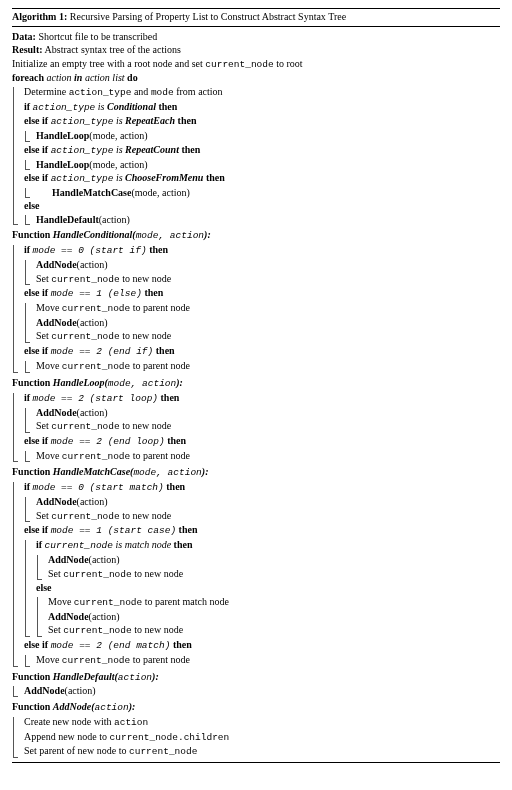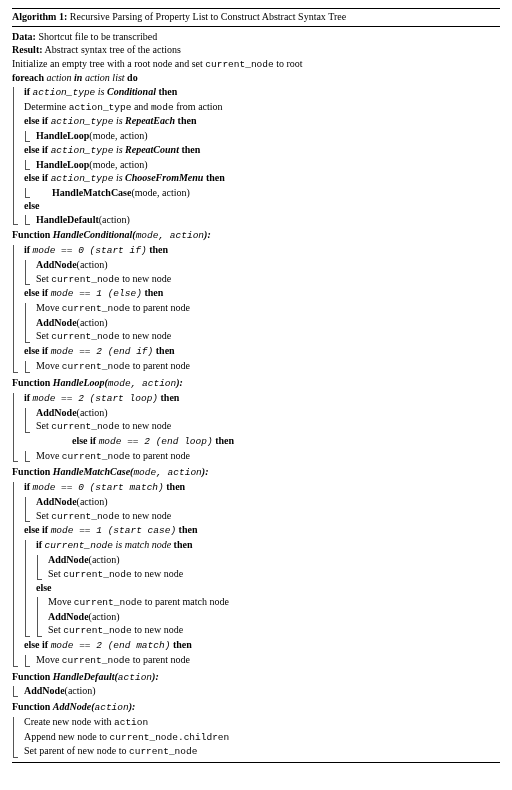--- a/index.html
+++ b/index.html
@@ -64,28 +64,28 @@
 
 <div class="ln">
   <span class="b">foreach </span><span class="i">action </span><span class="bi">in </span><span class="i">action list </span><span class="b">do</span>
 </div>
 <div class="block">
   <div class="bracket-cell">
       <div class="bracket"></div>
     </div>
   <div class="body">
     <div class="ln" style="padding-left:6px;">
+      <span>Determine </span><span class="tt">action_type</span><span> and </span><span class="tt">mode</span><span> from action</span>
+    </div>
+
+    <div class="ln" style="padding-left:6px;">
       <span class="b">if </span><span class="i tt">action_type</span><span class="i"> is </span><span class="bi">Conditional</span><span class="b"> then</span>
     </div>
 
     <div class="ln" style="padding-left:6px;">
-      <span>Determine </span><span class="tt">action_type</span><span> and </span><span class="tt">mode</span><span> from action</span>
-    </div>
-
-    <div class="ln" style="padding-left:6px;">
       <span class="b">else if </span><span class="i tt">action_type</span><span class="i"> is </span><span class="bi">RepeatEach</span><span class="b"> then</span>
     </div>
     <div class="block" style="margin-left:6px;">
         <div class="bracket-cell">
           <div class="bracket"></div>
         </div>
         <div class="body">
       <div class="ln" style="padding-left:6px;"><span class="b">HandleLoop</span><span>(mode, action)</span></div>
     </div>
       </div>
@@ -178,21 +178,21 @@
   <div class="ln" style="padding-left:6px;"><span class="b">if </span><span class="i tt">mode == 2 (start loop)</span><span class="b"> then</span></div>
   <div class="block" style="margin-left:6px;">
         <div class="bracket-cell">
           <div class="bracket"></div>
         </div>
         <div class="body">
     <div class="ln" style="padding-left:6px;"><span class="b">AddNode</span><span>(action)</span></div>
     <div class="ln" style="padding-left:6px;"><span>Set </span><span class="tt">current_node</span><span> to new node</span></div>
   </div>
       </div>
-  <div class="ln" style="padding-left:6px;margin-left:48px;"><span class="b">else if </span><span class="i tt">mode == 2 (end loop)</span><span class="b"> then</span></div>
+  <div class="ln" style="padding-left:6px;"><span class="b">else if </span><span class="i tt">mode == 2 (end loop)</span><span class="b"> then</span></div>
   <div class="block" style="margin-left:6px;">
         <div class="bracket-cell">
           <div class="bracket"></div>
         </div>
         <div class="body">
     <div class="ln" style="padding-left:6px;"><span>Move </span><span class="tt">current_node</span><span> to parent node</span></div>
   </div>
       </div>
 </div>
   </div>

